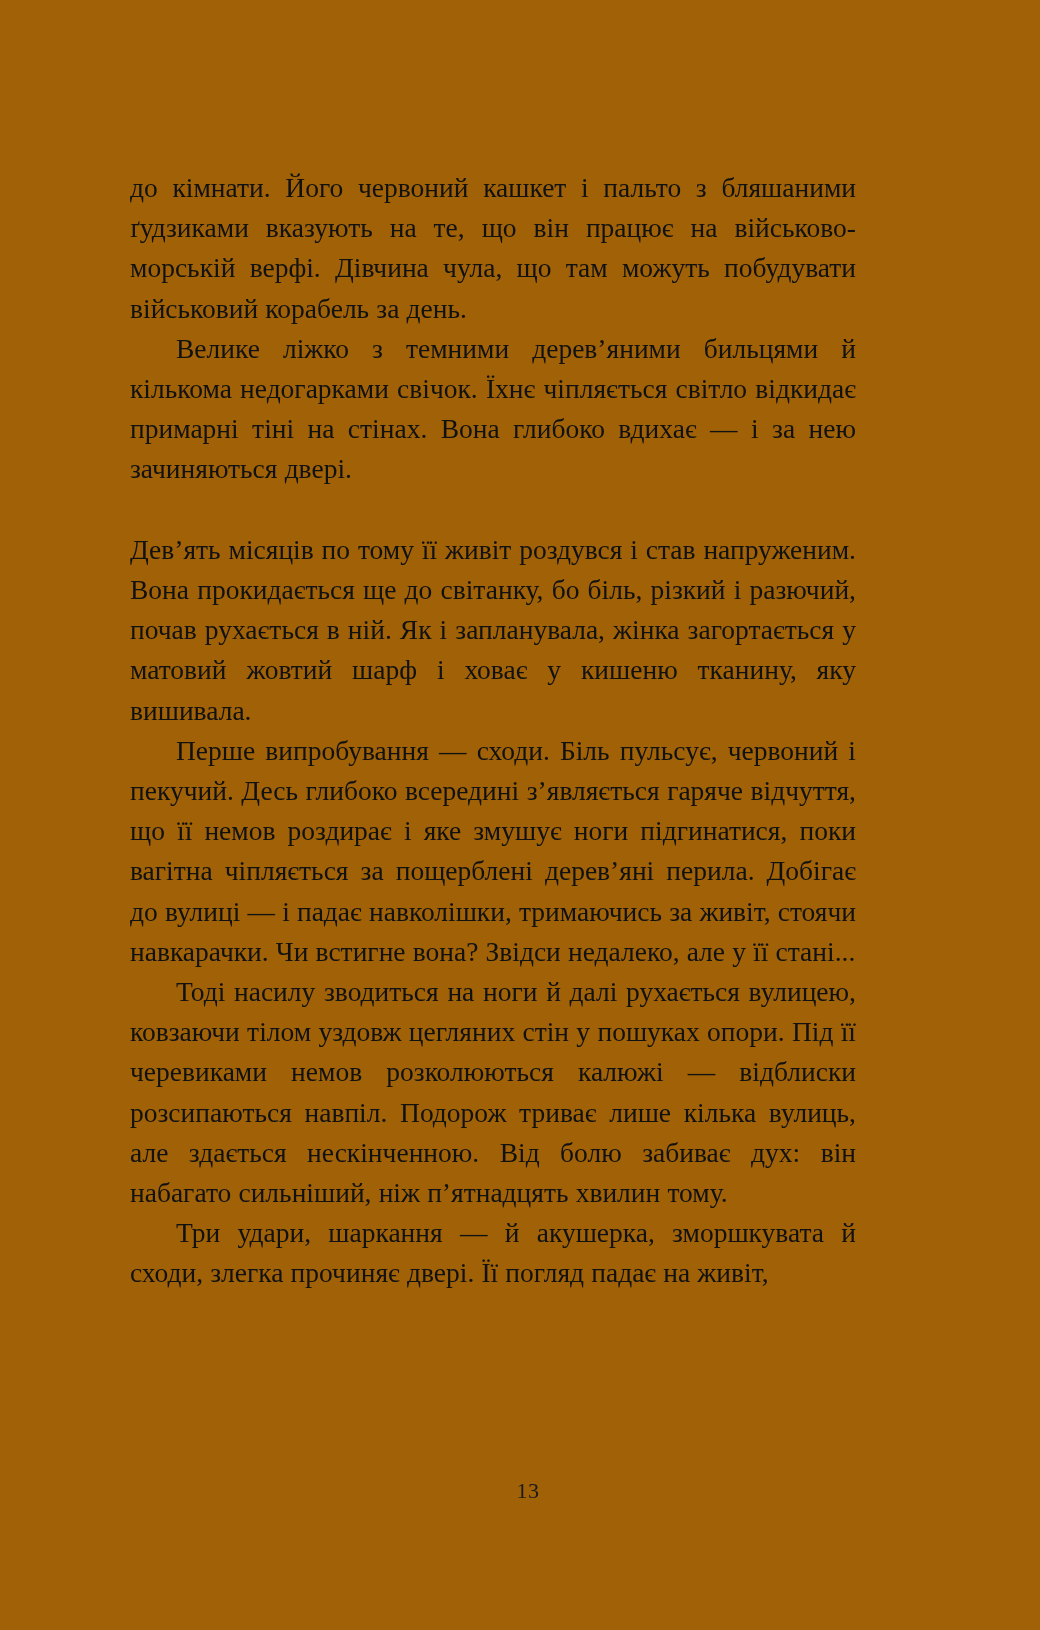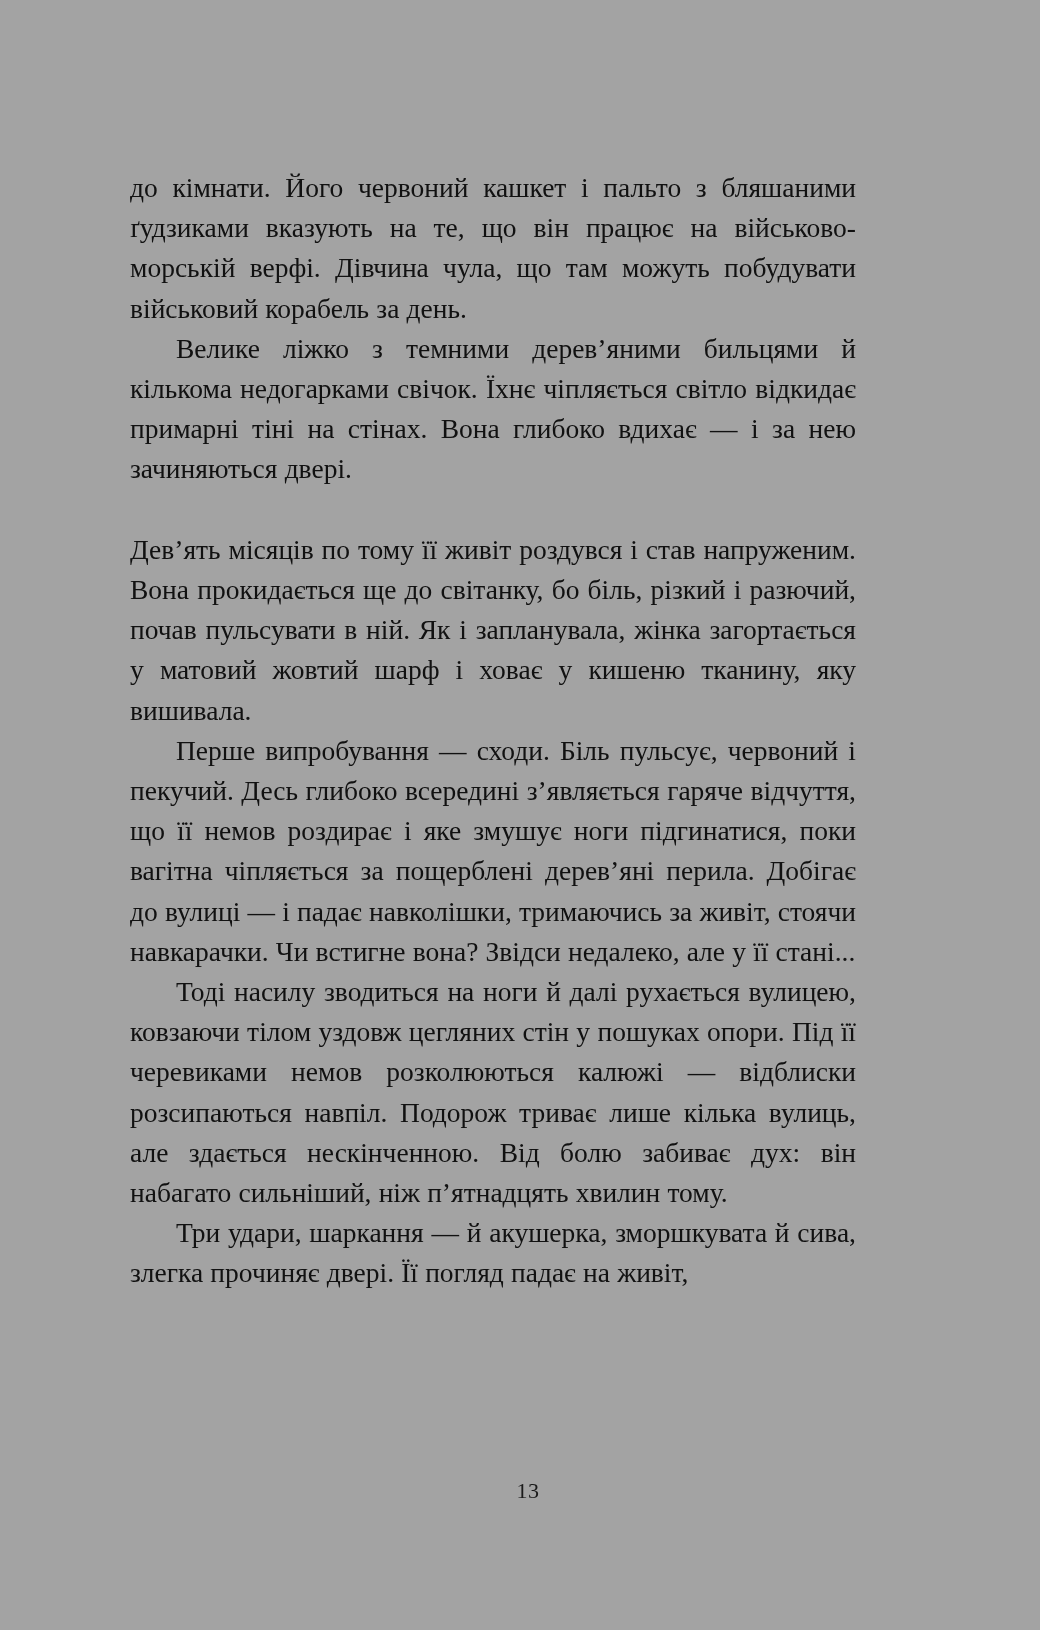--- a/index.html
+++ b/index.html
@@ -6,21 +6,21 @@
   html, body {
     margin: 0;
     padding: 0;
     background: #ffffff;
   }
 
   .page {
     position: relative;
     width: 1040px;
     height: 1630px;
-    background: #a3a3a3;
+    background: #a16207;
     margin: 0 auto;
     overflow: hidden;
     box-sizing: border-box;
   }
 
   .text-block {
     position: absolute;
     left: 130px;
     top: 168px;
     width: 726px;
@@ -68,25 +68,25 @@
 </head>
 <body>
 
 <div class="page">
 
   <div class="text-block">
     <p class="para no-indent">до кімнати. Його червоний кашкет і пальто з бляшаними ґудзиками вказують на те, що він працює на військово-морській верфі. Дівчина чула, що там можуть побудувати військовий корабель за день.</p>
 
     <p class="para">Велике ліжко з темними дерев’яними бильцями й кількома недогарками свічок. Їхнє чіпляється світло відкидає примарні тіні на стінах. Вона глибоко вдихає — і за нею зачиняються двері.</p>
 
-    <p class="para section-start">Дев’ять місяців по тому її живіт роздувся і став напруженим. Вона прокидається ще до світанку, бо біль, різкий і разючий, почав пульсувати в ній. Як і запланувала, жінка загортається у матовий жовтий шарф і ховає у кишеню тканину, яку вишивала.</p>
+    <p class="para section-start">Дев’ять місяців по тому її живіт роздувся і став напруженим. Вона прокидається ще до світанку, бо біль, різкий і разючий, почав рухається в ній. Як і запланувала, жінка загортається у матовий жовтий шарф і ховає у кишеню тканину, яку вишивала.</p>
 
     <p class="para">Перше випробування — сходи. Біль пульсує, червоний і пекучий. Десь глибоко всередині з’являється гаряче відчуття, що її немов роздирає і яке змушує ноги підгинатися, поки вагітна чіпляється за пощерблені дерев’яні перила. Добігає до вулиці — і падає навколішки, тримаючись за живіт, стоячи навкарачки. Чи встигне вона? Звідси недалеко, але у її стані...</p>
 
 
     <p class="para">Тоді насилу зводиться на ноги й далі рухається вулицею, ковзаючи тілом уздовж цегляних стін у пошуках опори. Під її черевиками немов розколюються калюжі — відблиски розсипаються навпіл. Подорож триває лише кілька вулиць, але здається нескінченною. Від болю забиває дух: він набагато сильніший, ніж п’ятнадцять хвилин тому.</p>
 
-    <p class="para">Три удари, шаркання — й акушерка, зморшкувата й сива, злегка прочиняє двері. Її погляд падає на живіт,</p>
+    <p class="para">Три удари, шаркання — й акушерка, зморшкувата й сходи, злегка прочиняє двері. Її погляд падає на живіт,</p>
   </div>
 
   <div class="folio">13</div>
 
 </div>
 
 </body></html>

